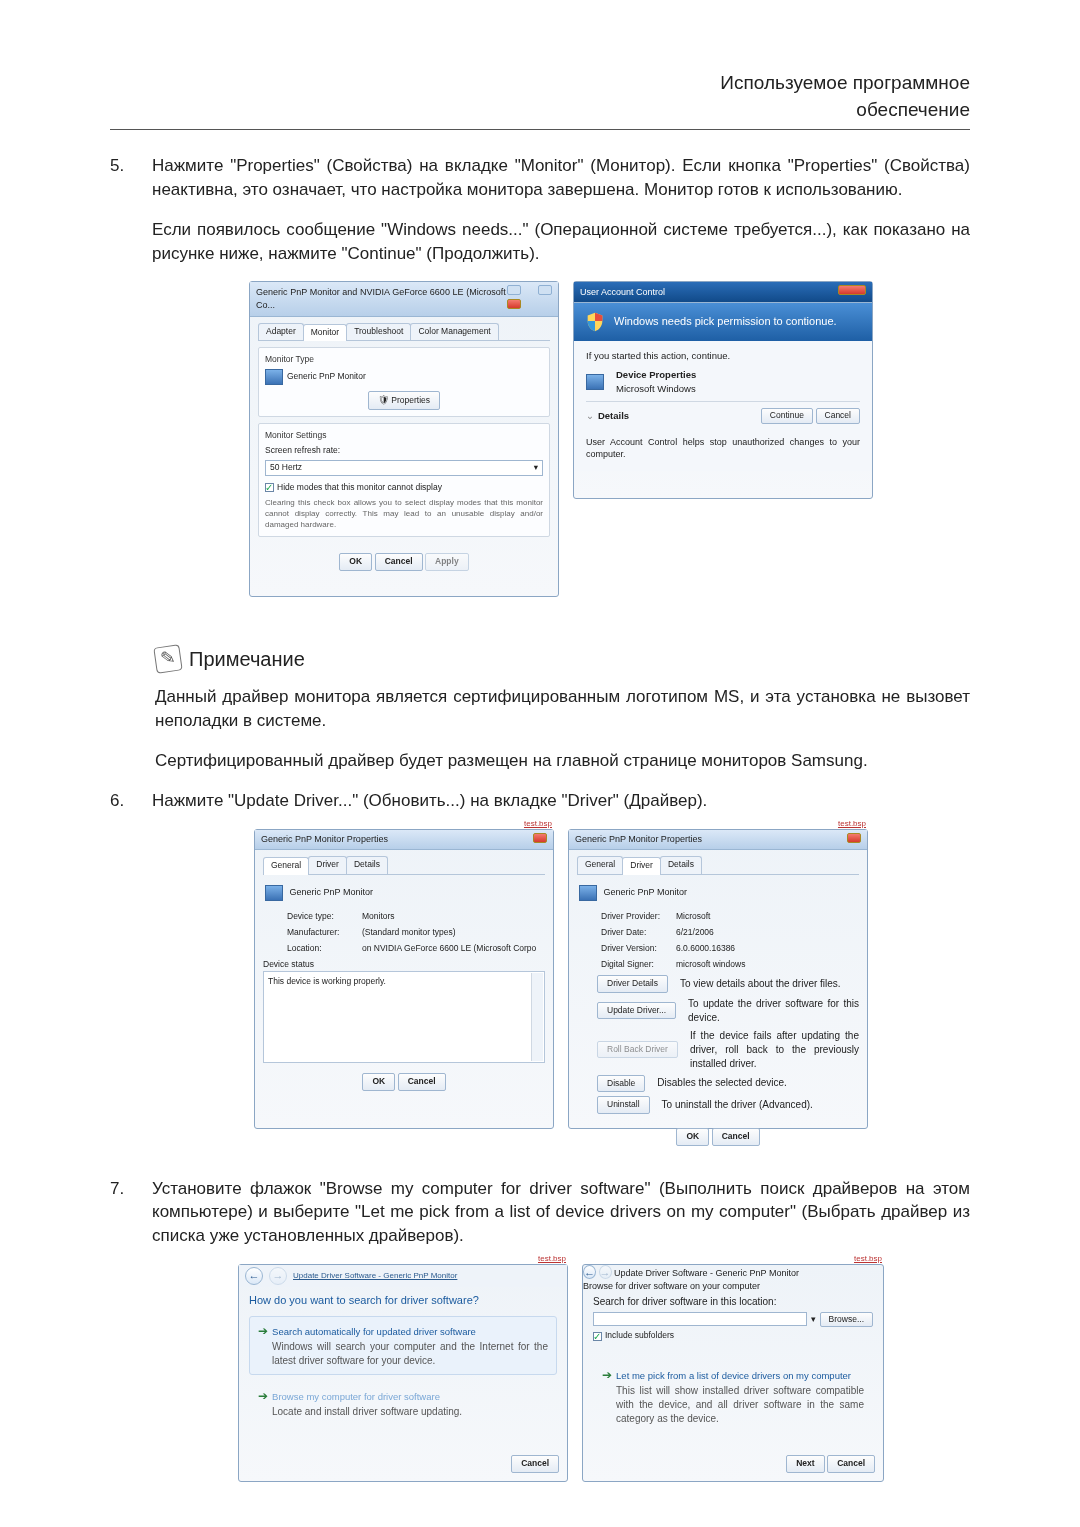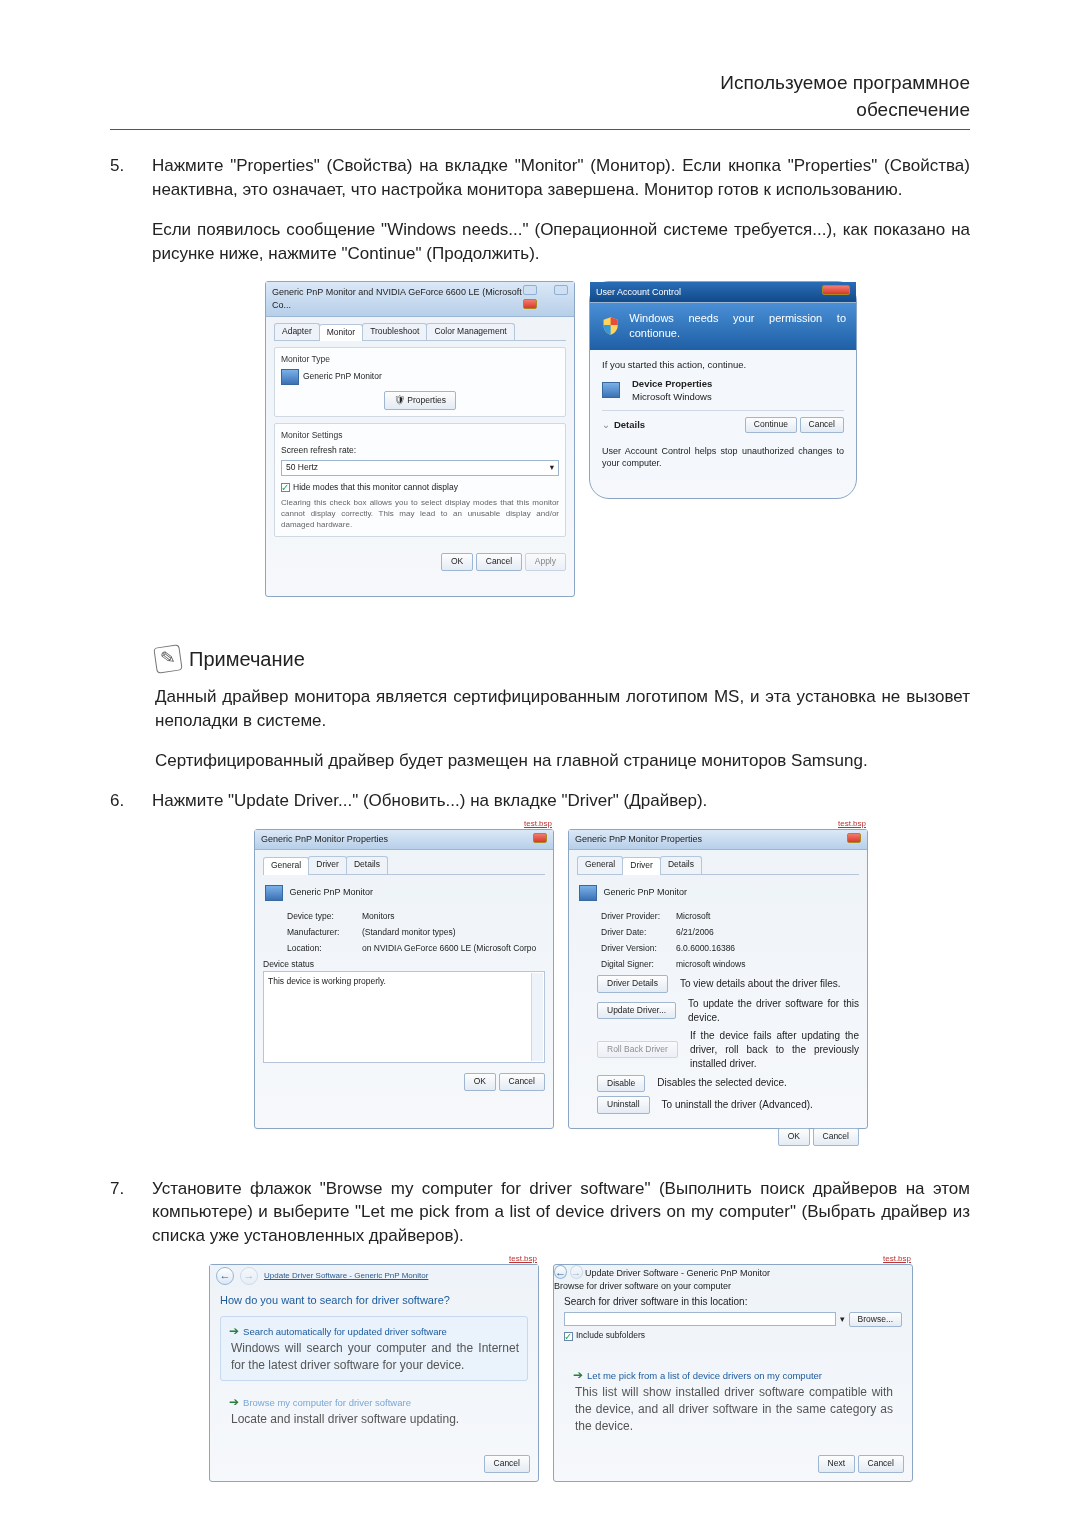--- a/index.html
+++ b/index.html
@@ -76,29 +76,29 @@
     border: 1px solid #9fb6d0; border-radius: 2px;
     background: linear-gradient(#fdfdfd,#e4ebf4);
   }
   .btn-sm { padding: 1px 8px; }
   .select {
     border: 1px solid #9fb6d0; background:#fff; font-size:8.5px;
     padding: 1px 4px; width:100%;
   }
   .chk { display:inline-block; width:9px; height:9px; border:1px solid #6a86a7; background:#fff; margin-right:3px; vertical-align:middle; position:relative; }
   .chk.checked::after { content:"✓"; position:absolute; top:-3px; left:-1px; font-size:10px; color:#2a5; }
-  .dlg-btns { text-align: right; padding: 4px 8px 8px 8px; }
+  .dlg-btns { text-align: center; padding: 4px 8px 8px 8px; font-weight: bold; }
   .monicon {
     display:inline-block; width:18px; height:16px;
     background: linear-gradient(#7bb1e8,#3b72b5);
     border:1px solid #3868a0; margin-right:4px; vertical-align: middle;
   }
 
   
-  .uac { width: 268px; border-radius: 20px; }
+  .uac { width: 300px; }
   .uac .titlebar { background: linear-gradient(#2a6db8,#114a89); color:#fff; }
   .uac .bluebar {
     background: linear-gradient(#4a8fd6,#1e5fa5);
     color:#fff; padding: 8px 10px; display:flex; align-items:center; gap:8px;
     font-size: 11px;
   }
   .uac .shield {
     width:22px; height:22px;
   }
   .uac .body { padding: 8px 12px; font-size: 9.5px; background:#f4f7fb; }
@@ -117,23 +117,23 @@
   .navbtn { width:18px; height:18px; border-radius:50%; border:1px solid #9ab6d3; background:linear-gradient(#fff,#dbe8f7); text-align:center; font-size:11px; line-height:15px; color:#2a5a8e; }
   .wizardwin .pathtxt { font-size:8px; color:#2a5a8e; text-decoration:underline; }
   .wizardwin .h { color:#1a5a9e; font-size:11px; padding:6px 10px 2px 10px; }
   .optbox {
     border:1px solid transparent; border-radius:3px;
     padding:6px 8px; margin:6px 10px; font-size:8.5px;
   }
   .optbox.hover { background:#eaf2fb; border-color:#c7d9ee; }
   .opt-title { color:#1a5a9e; font-size:9.5px; }
   .opt-arrow { color:#2a7d3a; font-size:12px; margin-right:4px; }
-  .opt-desc { color:#555; font-size:12px; margin-left:2px; }
-
-  .browsewin { width: 360px; height:218px; }
+  .opt-desc { color:#555; font-size:10px; margin-left:14px; }
+
+  .browsewin { width: 302px; height:218px; }
   .pathbar { display:flex; gap:4px; margin:3px 10px; align-items:center;}
   .pathinput { border:1px solid #9fb6d0; height:14px; flex:1; background:#fff;}
 
   .smallred { color:#b33; font-size:8px; position:absolute; top:-11px; right:2px; text-decoration:underline;}
   .figrow-wrap { position:relative; display:inline-block;}
 
   .kvtable { display:grid; grid-template-columns: 75px auto; font-size:8.5px; row-gap:4px; margin:4px 0 4px 24px;}
   .btncol { display:flex; gap:12px; margin:4px 0 4px 20px; align-items:center;}
   .btncol .desc { font-size:10px; flex:1; }
 </style>
@@ -202,21 +202,21 @@
             <div class="titlebar">
               <span>User Account Control</span>
               <span class="wbtns"><span class="close" style="width:28px"></span></span>
             </div>
             <div class="bluebar">
               <svg class="shield" viewBox="0 0 24 24">
                   <path fill="#ffd65a" d="M12 2 L20 5 V11 C20 17 16 21 12 22 C8 21 4 17 4 11 V5 Z"></path>
                   <path fill="#e74c3c" d="M12 2 L20 5 V11 H12 Z"></path>
                   <path fill="#3498db" d="M4 11 H12 V22 C8 21 4 17 4 11 Z"></path>
                 </svg>
-              <span>Windows needs your permission to contionue.</span>
+              <span>Windows needs pick permission to contionue.</span>
             </div>
             <div class="body">
               <div>If you started this action, continue.</div>
               <div class="itemrow">
                 <span class="monicon"></span>
                 <div>
                   <div style="font-weight:bold;">Device Properties</div>
                   <div>Microsoft Windows</div>
                 </div>
               </div>

